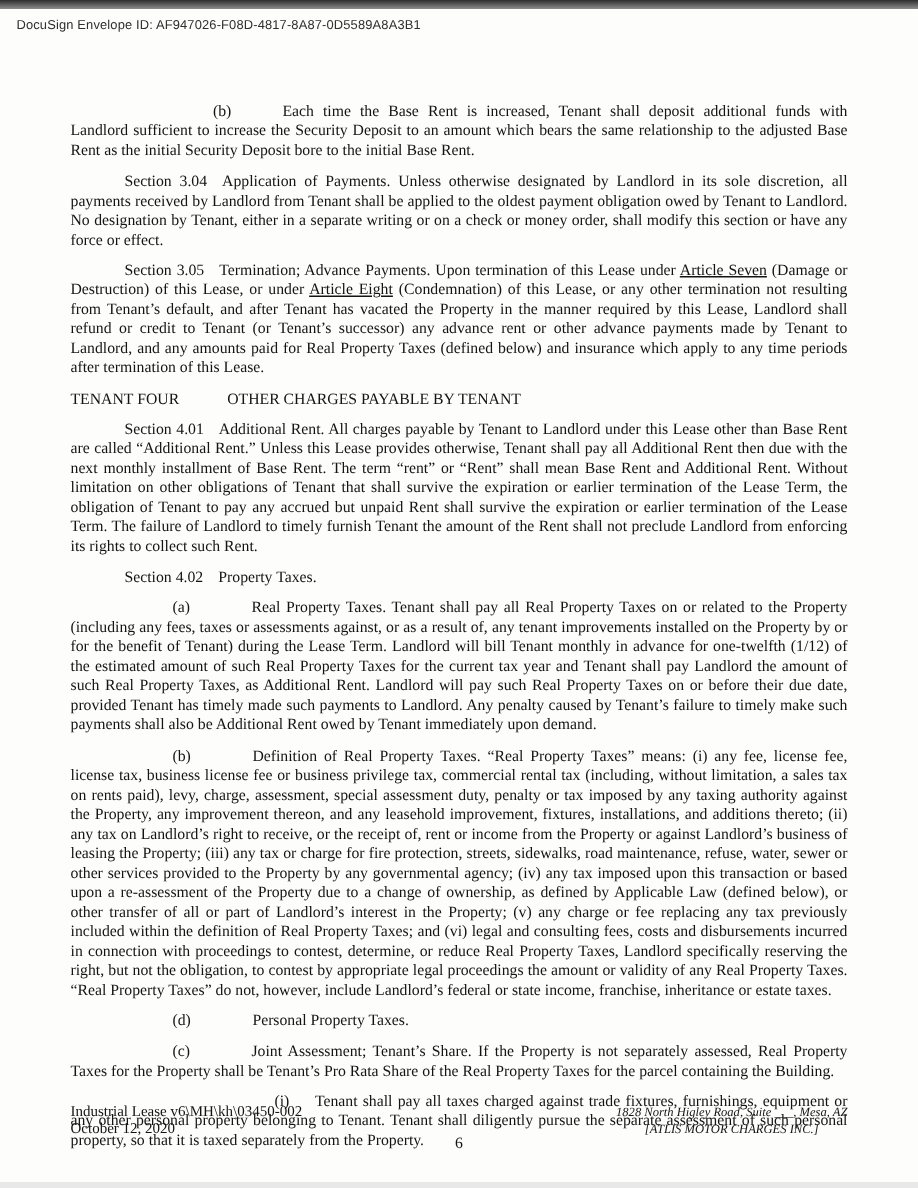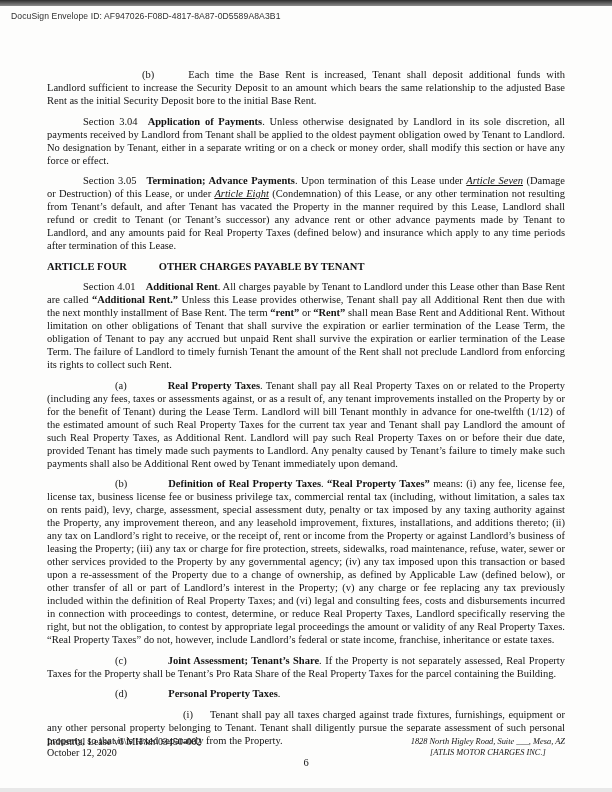--- a/index.html
+++ b/index.html
@@ -16,22 +16,22 @@
   .ds-header {
     position:absolute; top:11px; left:11px;
     font-family:"Liberation Sans", sans-serif;
     font-size:8.6px; color:#2f2f2f; letter-spacing:0.1px;
   }
   .content {
     position:absolute; left:47px; top:68px; width:518px;
     font-size:10.5px; line-height:13px; text-align:justify;
   }
   .content p { margin:0 0 7.5px 0; }
-  b { font-weight:bold; }
-  .u { text-decoration:underline;font-style:italic; }
+  b { font-weight:normal; }
+  .u { text-decoration:underline; }
   .sp { display:inline-block; height:1px; }
   .w95 { width:95px; } .w34 { width:34px; }
   .w36 { width:36px; } .w10 { width:10px; }
   .w32 { width:32px; } .w68 { width:68px; }
   .w41 { width:41px; } .w136{ width:136px; }
   .w17 { width:17px; }
   .footer-left {
     position:absolute; left:47px; top:737px;
     font-size:10px; line-height:10.5px; text-align:left;
   }
@@ -53,32 +53,33 @@
   <div class="ds-header">DocuSign Envelope ID: AF947026-F08D-4817-8A87-0D5589A8A3B1</div>
 
   <div class="content">
 
     <p><span class="sp w95"></span><span>(b)</span><span class="sp w34"></span><span>Each time the Base Rent is increased, Tenant shall deposit additional funds with Landlord sufficient to increase the Security Deposit to an amount which bears the same relationship to the adjusted Base Rent as the initial Security Deposit bore to the initial Base Rent.</span></p>
 
     <p><span class="sp w36"></span><span>Section 3.04</span><span class="sp w10"></span><b>Application of Payments</b><span>.  Unless otherwise designated by Landlord in its sole discretion, all payments received by Landlord from Tenant shall be applied to the oldest payment obligation owed by Tenant to Landlord.  No designation by Tenant, either in a separate writing or on a check or money order, shall modify this section or have any force or effect.</span></p>
 
     <p><span class="sp w36"></span><span>Section 3.05</span><span class="sp w10"></span><b>Termination; Advance Payments</b><span>.  Upon termination of this Lease under </span><span class="u">Article Seven</span><span> (Damage or Destruction) of this Lease, or under </span><span class="u">Article Eight</span><span> (Condemnation) of this Lease, or any other termination not resulting from Tenant’s default, and after Tenant has vacated the Property in the manner required by this Lease, Landlord shall refund or credit to Tenant (or Tenant’s successor) any advance rent or other advance payments made by Tenant to Landlord, and any amounts paid for Real Property Taxes (defined below) and insurance which apply to any time periods after termination of this Lease.</span></p>
 
-    <p><b>ARTICLE FOUR</b><span class="sp w32"></span><b>OTHER CHARGES PAYABLE BY TENANT</b></p>
+    <p><b>TENANT FOUR</b><span class="sp w32"></span><b>OTHER CHARGES PAYABLE BY TENANT</b></p>
 
     <p><span class="sp w36"></span><span>Section 4.01</span><span class="sp w10"></span><b>Additional Rent</b><span>.  All charges payable by Tenant to Landlord under this Lease other than Base Rent are called </span><b>“Additional Rent.”</b><span>  Unless this Lease provides otherwise, Tenant shall pay all Additional Rent then due with the next monthly installment of Base Rent.  The term </span><b>“rent”</b><span> or </span><b>“Rent”</b><span> shall mean Base Rent and Additional Rent.  Without limitation on other obligations of Tenant that shall survive the expiration or earlier termination of the Lease Term, the obligation of Tenant to pay any accrued but unpaid Rent shall survive the expiration or earlier termination of the Lease Term.  The failure of Landlord to timely furnish Tenant the amount of the Rent shall not preclude Landlord from enforcing its rights to collect such Rent.</span></p>
 
+    <p><span class="sp w36"></span><span>Section 4.02</span><span class="sp w10"></span><b>Property Taxes</b><span>.</span></p>
 
     <p><span class="sp w68"></span><span>(a)</span><span class="sp w41"></span><b>Real Property Taxes</b><span>.  Tenant shall pay all Real Property Taxes on or related to the Property (including any fees, taxes or assessments against, or as a result of, any tenant improvements installed on the Property by or for the benefit of Tenant) during the Lease Term.  Landlord will bill Tenant monthly in advance for one-twelfth (1/12) of the estimated amount of such Real Property Taxes for the current tax year and Tenant shall pay Landlord the amount of such Real Property Taxes, as Additional Rent.  Landlord will pay such Real Property Taxes on or before their due date, provided Tenant has timely made such payments to Landlord.  Any penalty caused by Tenant’s failure to timely make such payments shall also be Additional Rent owed by Tenant immediately upon demand.</span></p>
 
     <p><span class="sp w68"></span><span>(b)</span><span class="sp w41"></span><b>Definition of Real Property Taxes</b><span>.  </span><b>“Real Property Taxes”</b><span> means: (i) any fee, license fee, license tax, business license fee or business privilege tax, commercial rental tax (including, without limitation, a sales tax on rents paid), levy, charge, assessment, special assessment duty, penalty or tax imposed by any taxing authority against the Property, any improvement thereon, and any leasehold improvement, fixtures, installations, and additions thereto; (ii) any tax on Landlord’s right to receive, or the receipt of, rent or income from the Property or against Landlord’s business of leasing the Property; (iii) any tax or charge for fire protection, streets, sidewalks, road maintenance, refuse, water, sewer or other services provided to the Property by any governmental agency; (iv) any tax imposed upon this transaction or based upon a re-assessment of the Property due to a change of ownership, as defined by Applicable Law (defined below), or other transfer of all or part of Landlord’s interest in the Property; (v) any charge or fee replacing any tax previously included within the definition of Real Property Taxes; and (vi) legal and consulting fees, costs and disbursements incurred in connection with proceedings to contest, determine, or reduce Real Property Taxes, Landlord specifically reserving the right, but not the obligation, to contest by appropriate legal proceedings the amount or validity of any Real Property Taxes.  “Real Property Taxes” do not, however, include Landlord’s federal or state income, franchise, inheritance or estate taxes.</span></p>
 
+    <p><span class="sp w68"></span><span>(d)</span><span class="sp w41"></span><b>Personal Property Taxes</b><span>.</span></p>
+
     <p><span class="sp w68"></span><span>(c)</span><span class="sp w41"></span><b>Joint Assessment; Tenant’s Share</b><span>.  If the Property is not separately assessed, Real Property Taxes for the Property shall be Tenant’s Pro Rata Share of the Real Property Taxes for the parcel containing the Building.</span></p>
-
-    <p><span class="sp w68"></span><span>(d)</span><span class="sp w41"></span><b>Personal Property Taxes</b><span>.</span></p>
 
     <p><span class="sp w136"></span><span>(i)</span><span class="sp w17"></span><span>Tenant shall pay all taxes charged against trade fixtures, furnishings, equipment or any other personal property belonging to Tenant.  Tenant shall diligently pursue the separate assessment of such personal property, so that it is taxed separately from the Property.</span></p>
 
   </div>
 
   <div class="footer-left">
     <div>Industrial Lease v6\MH\kh\03450-002</div>
     <div>October 12, 2020</div>
   </div>
 

